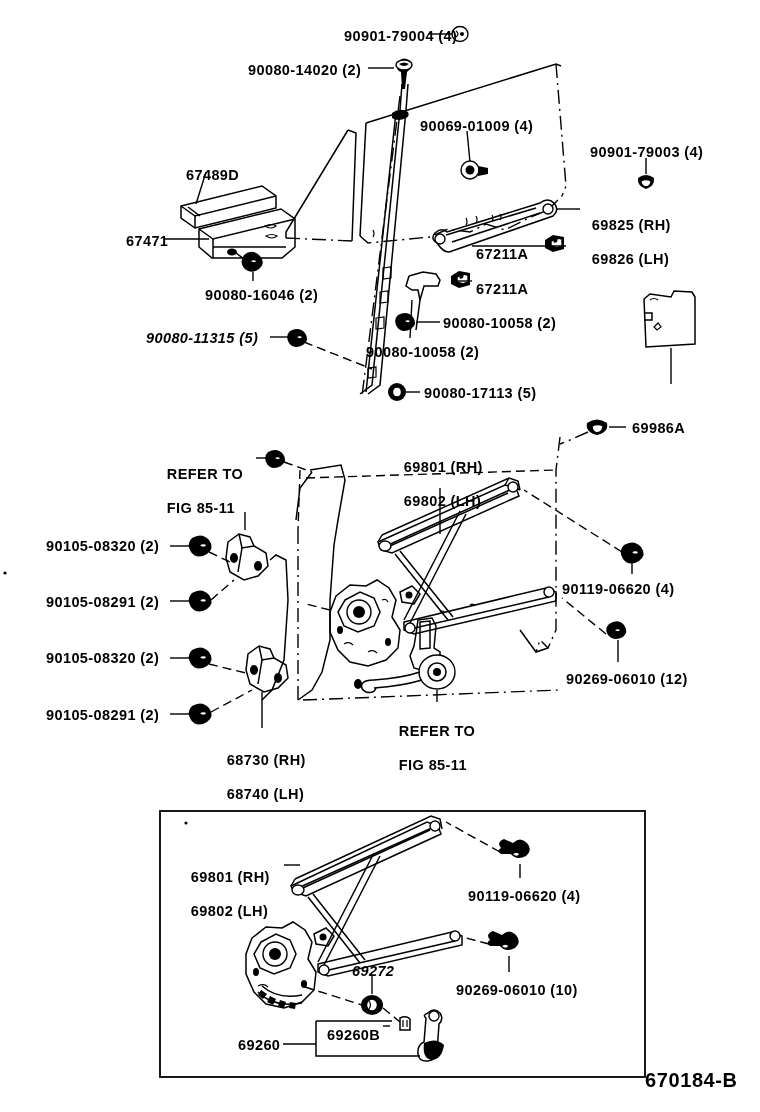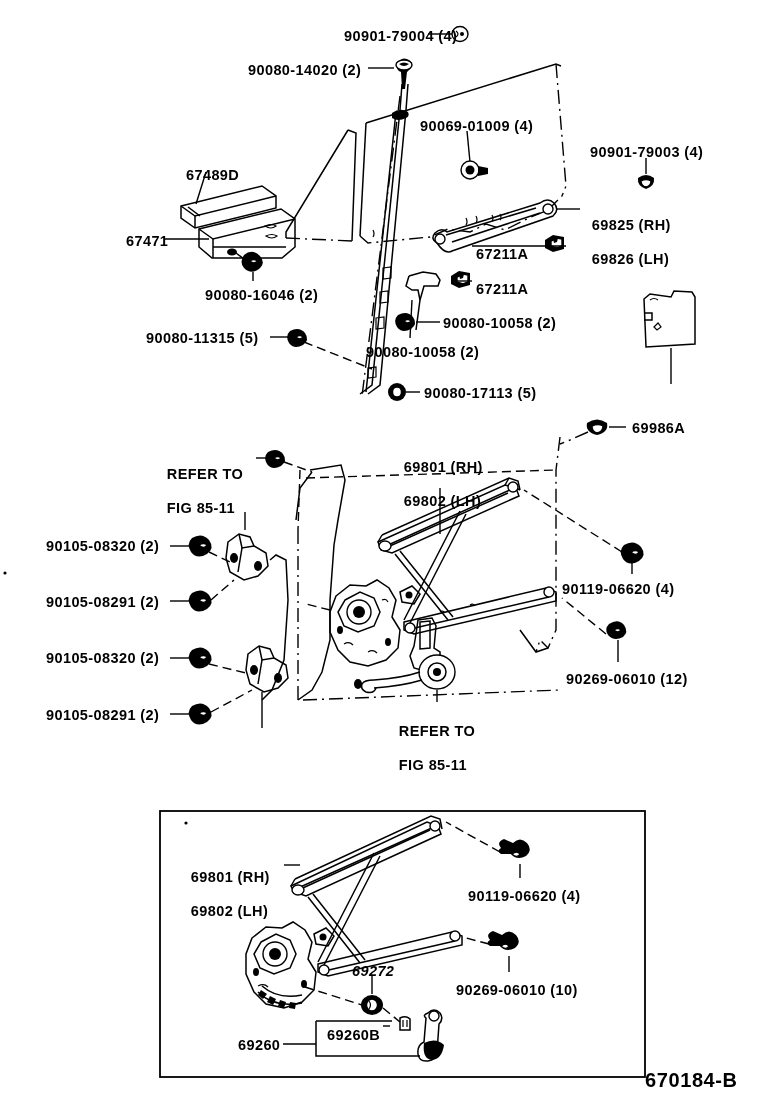--- a/index.html
+++ b/index.html
@@ -391,21 +391,21 @@
   <circle class="fl" cx="186" cy="823" r="1.6"></circle>
 </svg>
 
 <div class="lbl" style="left:296px;top:28px;margin-left:48px;">90901-79004 (4)</div>
 <div class="lbl" style="left:248px;top:62px;">90080-14020 (2)</div>
 <div class="lbl" style="left:420px;top:118px;">90069-01009 (4)</div>
 <div class="lbl" style="left:590px;top:144px;">90901-79003 (4)</div>
 <div class="lbl" style="left:186px;top:159px;margin-top:8px;">67489D</div>
 <div class="lbl" style="left:126px;top:233px;">67471</div>
 <div class="lbl" style="left:205px;top:287px;">90080-16046 (2)</div>
-<div class="lbl" style="left:146px;top:330px;">90080-11315 (5)</div>
+<div class="lbl" style="left:146px;top:330px;font-style:italic;">90080-11315 (5)</div>
 <div class="lbl" style="left:443px;top:315px;">90080-10058 (2)</div>
 <div class="lbl" style="left:366px;top:344px;">90080-10058 (2)</div>
 <div class="lbl" style="left:424px;top:385px;">90080-17113 (5)</div>
 <div class="lbl" style="left:476px;top:246px;">67211A</div>
 <div class="lbl" style="left:476px;top:281px;">67211A</div>
 
 <div class="lbl two" style="left:583px;top:200px;">
   <span>69825 (RH)</span><br>
   <span>69826 (LH)</span>
 </div>
@@ -423,20 +423,24 @@
   <span>FIG 85-11</span>
 </div>
 <div class="lbl two" style="left:395px;top:442px;">
   <span>69801 (RH)</span><br>
   <span>69802 (LH)</span>
 </div>
 <div class="lbl two" style="left:390px;top:706px;">
   <span>REFER TO</span><br>
   <span>FIG 85-11</span>
 </div>
+<div class="lbl two" style="left:218px;top:735px;">
+  <span>68730 (RH)</span><br>
+  <span>68740 (LH)</span>
+</div>
 
 <div class="lbl two" style="left:182px;top:852px;">
   <span>69801 (RH)</span><br>
   <span>69802 (LH)</span>
 </div>
 <div class="lbl" style="left:468px;top:888px;">90119-06620 (4)</div>
 <div class="lbl" style="left:352px;top:963px;font-style:italic;">69272</div>
 <div class="lbl" style="left:456px;top:982px;">90269-06010 (10)</div>
 <div class="lbl" style="left:327px;top:1027px;">69260B</div>
 <div class="lbl" style="left:238px;top:1037px;">69260</div>

